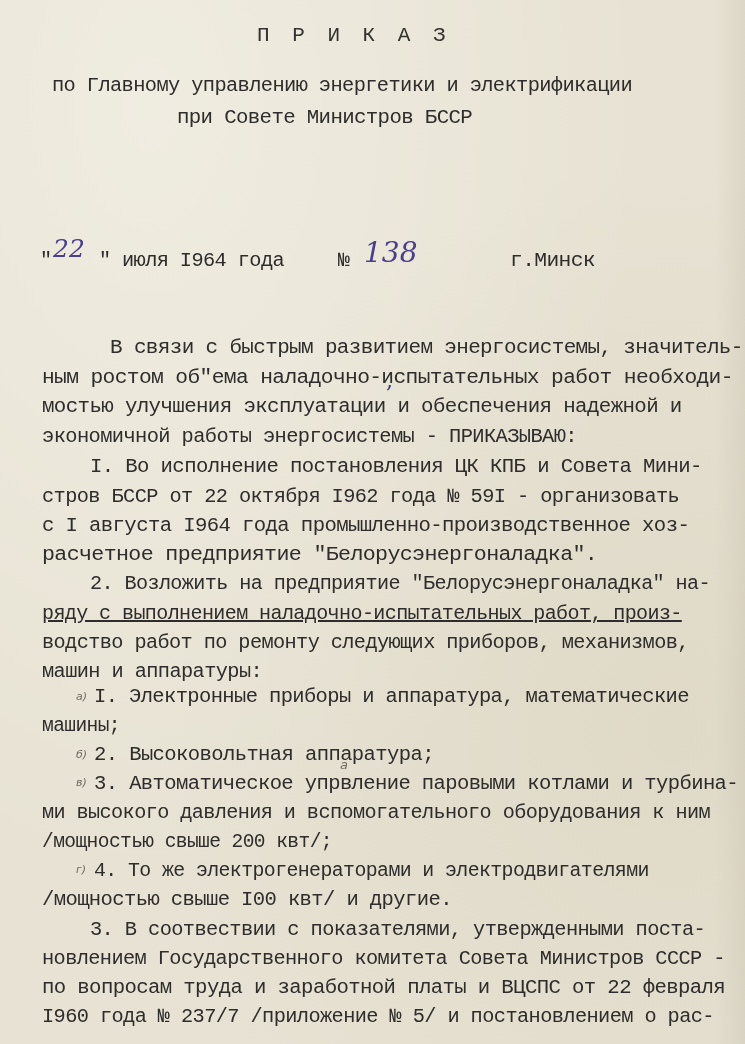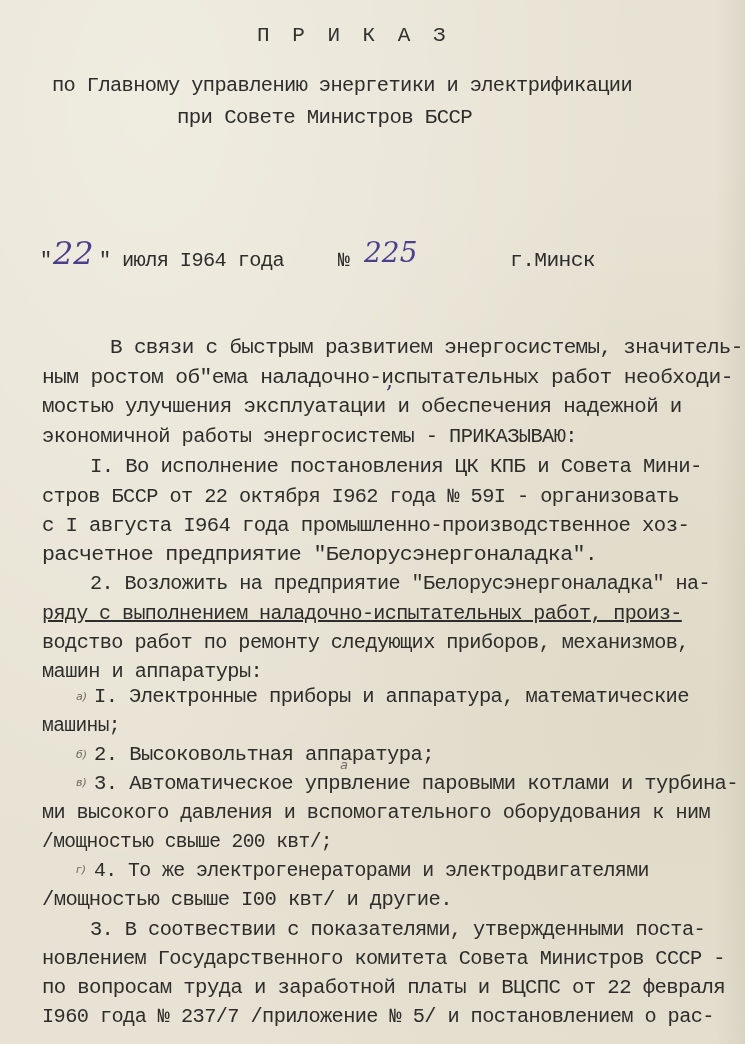--- a/index.html
+++ b/index.html
@@ -67,25 +67,25 @@
 
 <div class="page">
 
   <div class="title">П Р И К А З</div>
 
   <div class="typed" style="left: 52px; top: 72px; font-size: 19.5px; display: inline-block; transform: scaleX(1.045);">по Главному управлению энергетики и электрификации</div>
   <div class="typed" style="left: 177px; top: 104px; font-size: 19.5px; display: inline-block; transform: scaleX(1.063);">при Совете Министров БССР</div>
 
   <div>
     <span class="typed" style="left:40px; top:247px;">"</span>
-    <span class="ink" style="left:53px; top:234px; font-size:32px;">22</span>
+    <span class="ink" style="left:53px; top:234px; font-size:25px;">22</span>
     <span class="typed" style="left:99px; top:247px;">"</span>
     <span class="typed" style="left: 122px; top: 247px; display: inline-block; transform: scaleX(1.015);">июля I964 года</span>
     <span class="typed" style="left:338px; top:247px;">№</span>
-    <span class="ink" style="left:364px; top:236px; font-size:28px;">225</span>
+    <span class="ink" style="left:364px; top:236px; font-size:28px;">138</span>
     <span class="typed" style="left: 510px; top: 247px; display: inline-block; transform: scaleX(1.065);">г.Минск</span>
   </div>
 
   <div>
     <div class="typed" style="left: 110px; top: 334px; display: inline-block; transform: scaleX(1.047);">В связи с быстрым развитием энергосистемы, значитель-</div>
     <div class="typed" style="left: 42px; top: 364px; display: inline-block; transform: scaleX(1.063);">ным ростом об"ема наладочно-испытательных работ необходи-</div>
     <span class="stroke-mark" style="left:386px; top:368px; font-size:22px;">,</span>
     <div class="typed" style="left: 42px; top: 393px; display: inline-block; transform: scaleX(1.039);">мостью улучшения эксплуатации и обеспечения надежной и</div>
     <div class="typed" style="left: 42px; top: 423px; display: inline-block; transform: scaleX(1.02);">экономичной работы энергосистемы - ПРИКАЗЫВАЮ:</div>
 

